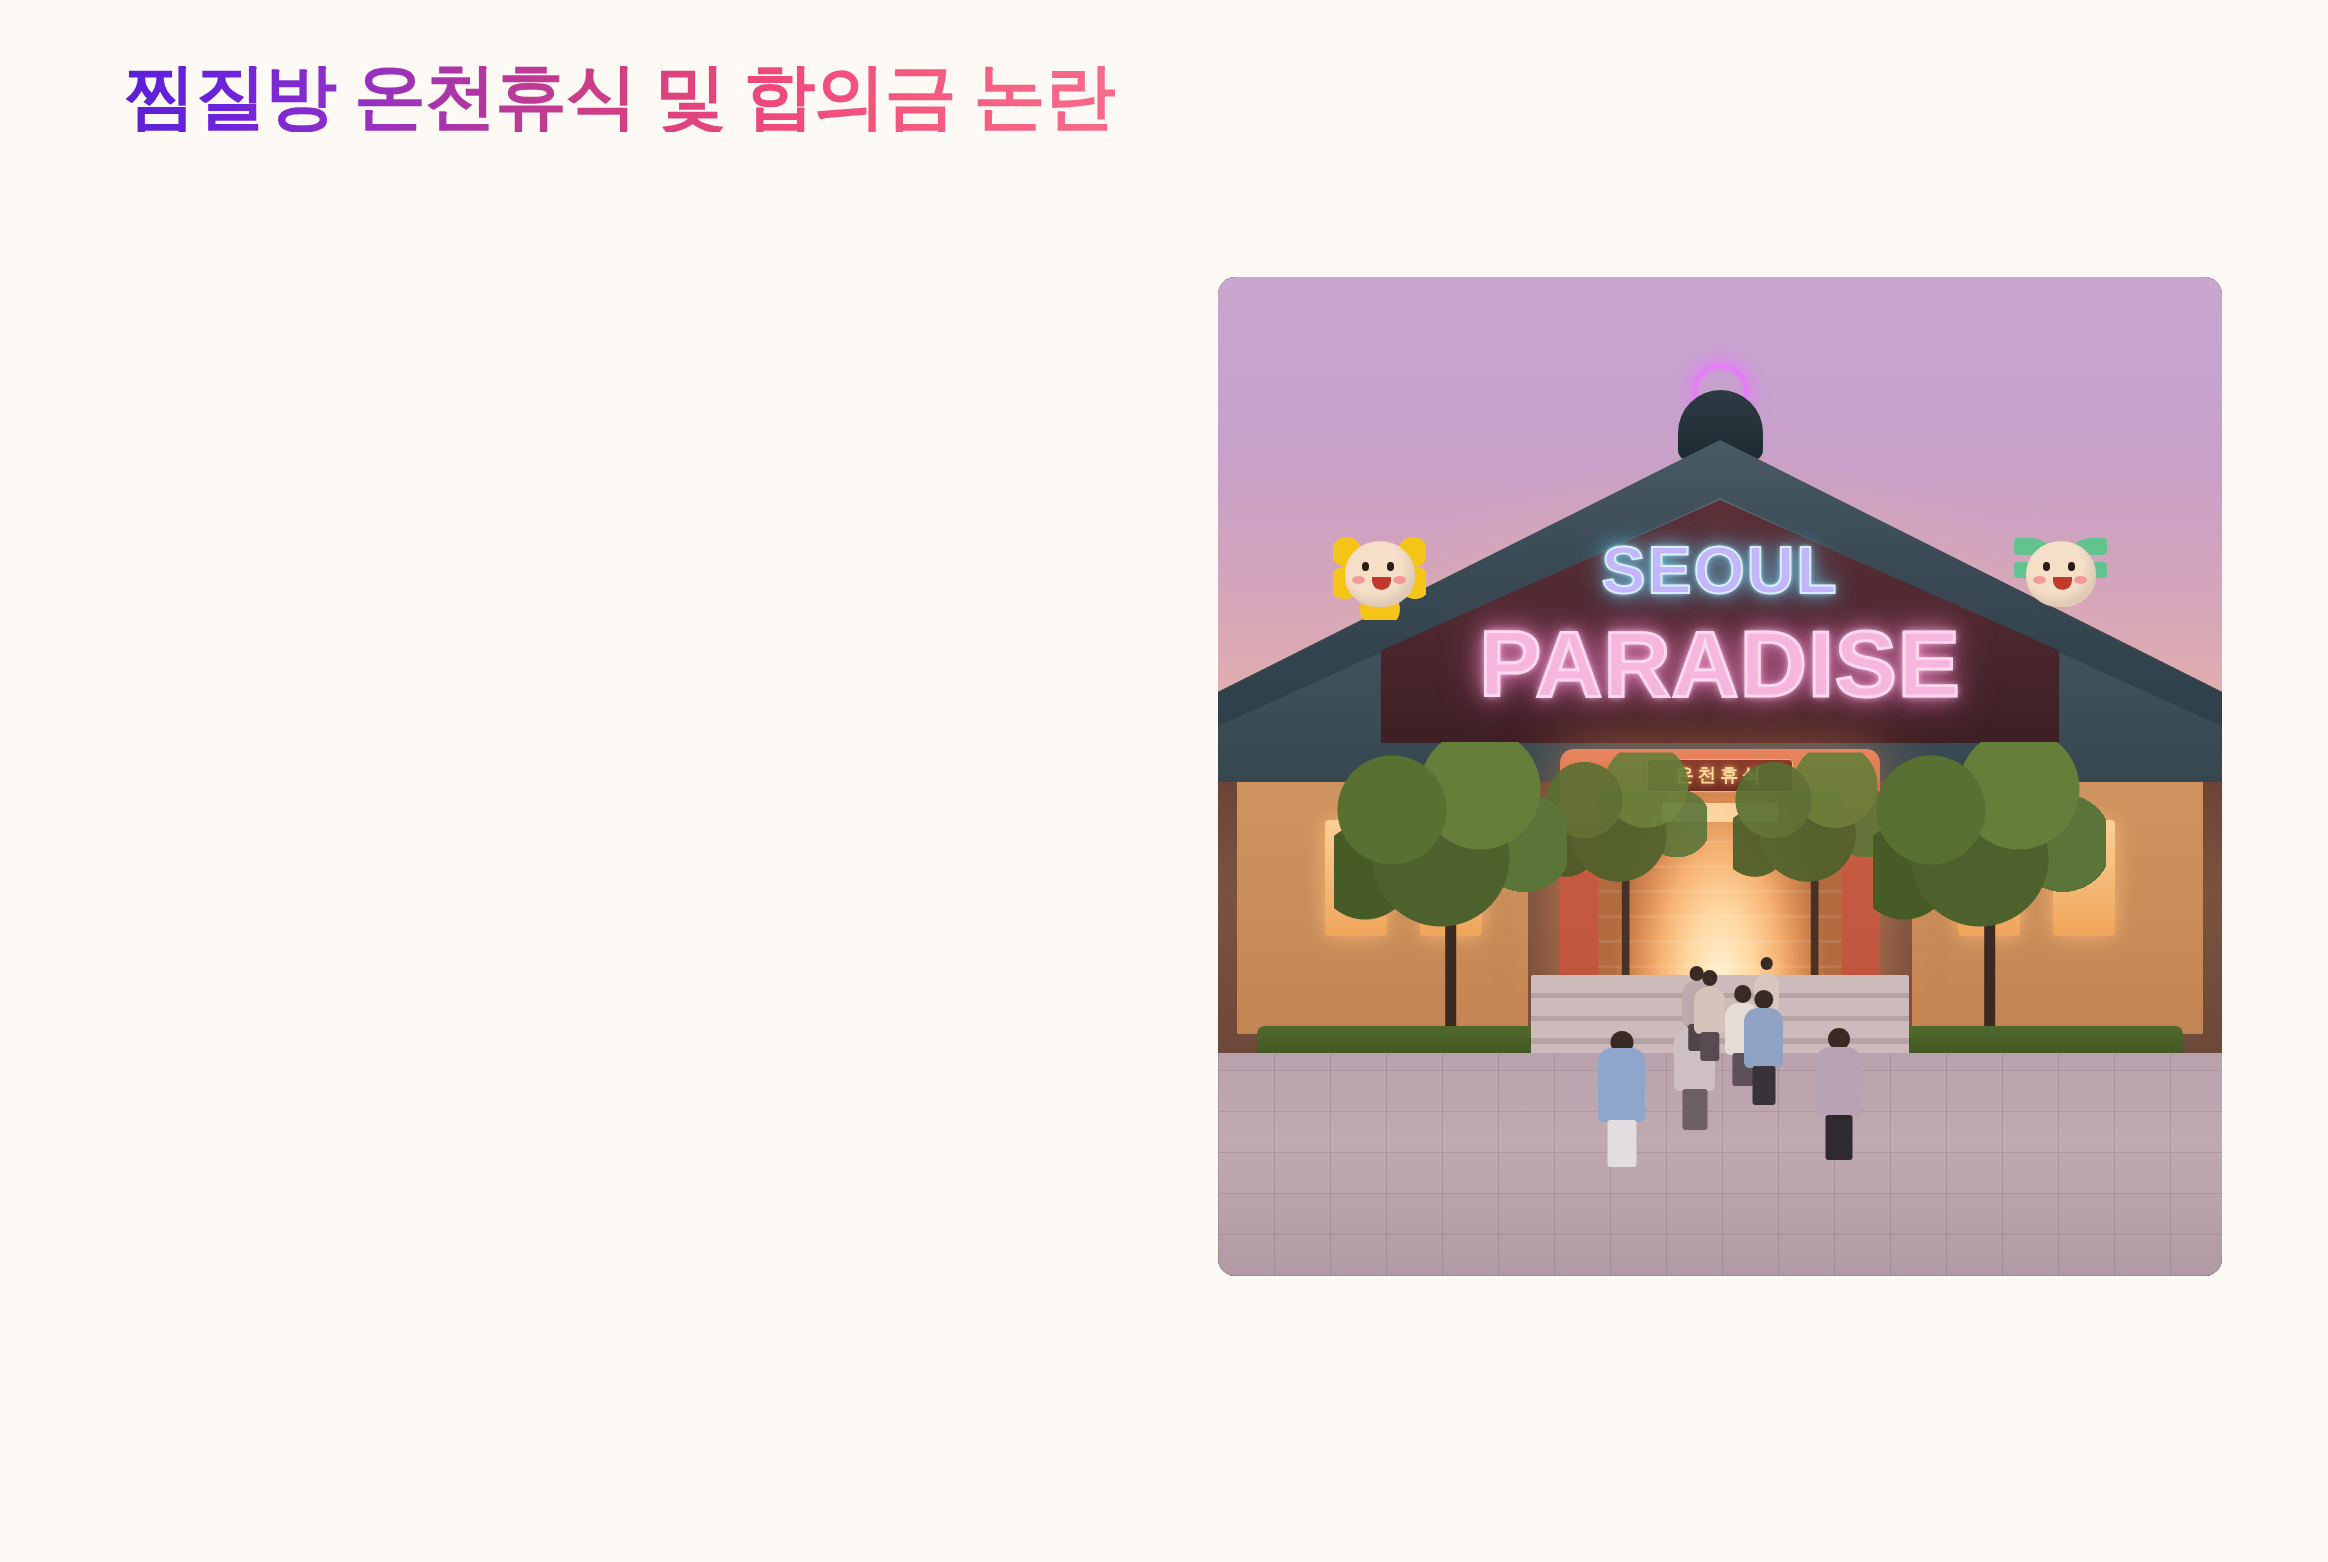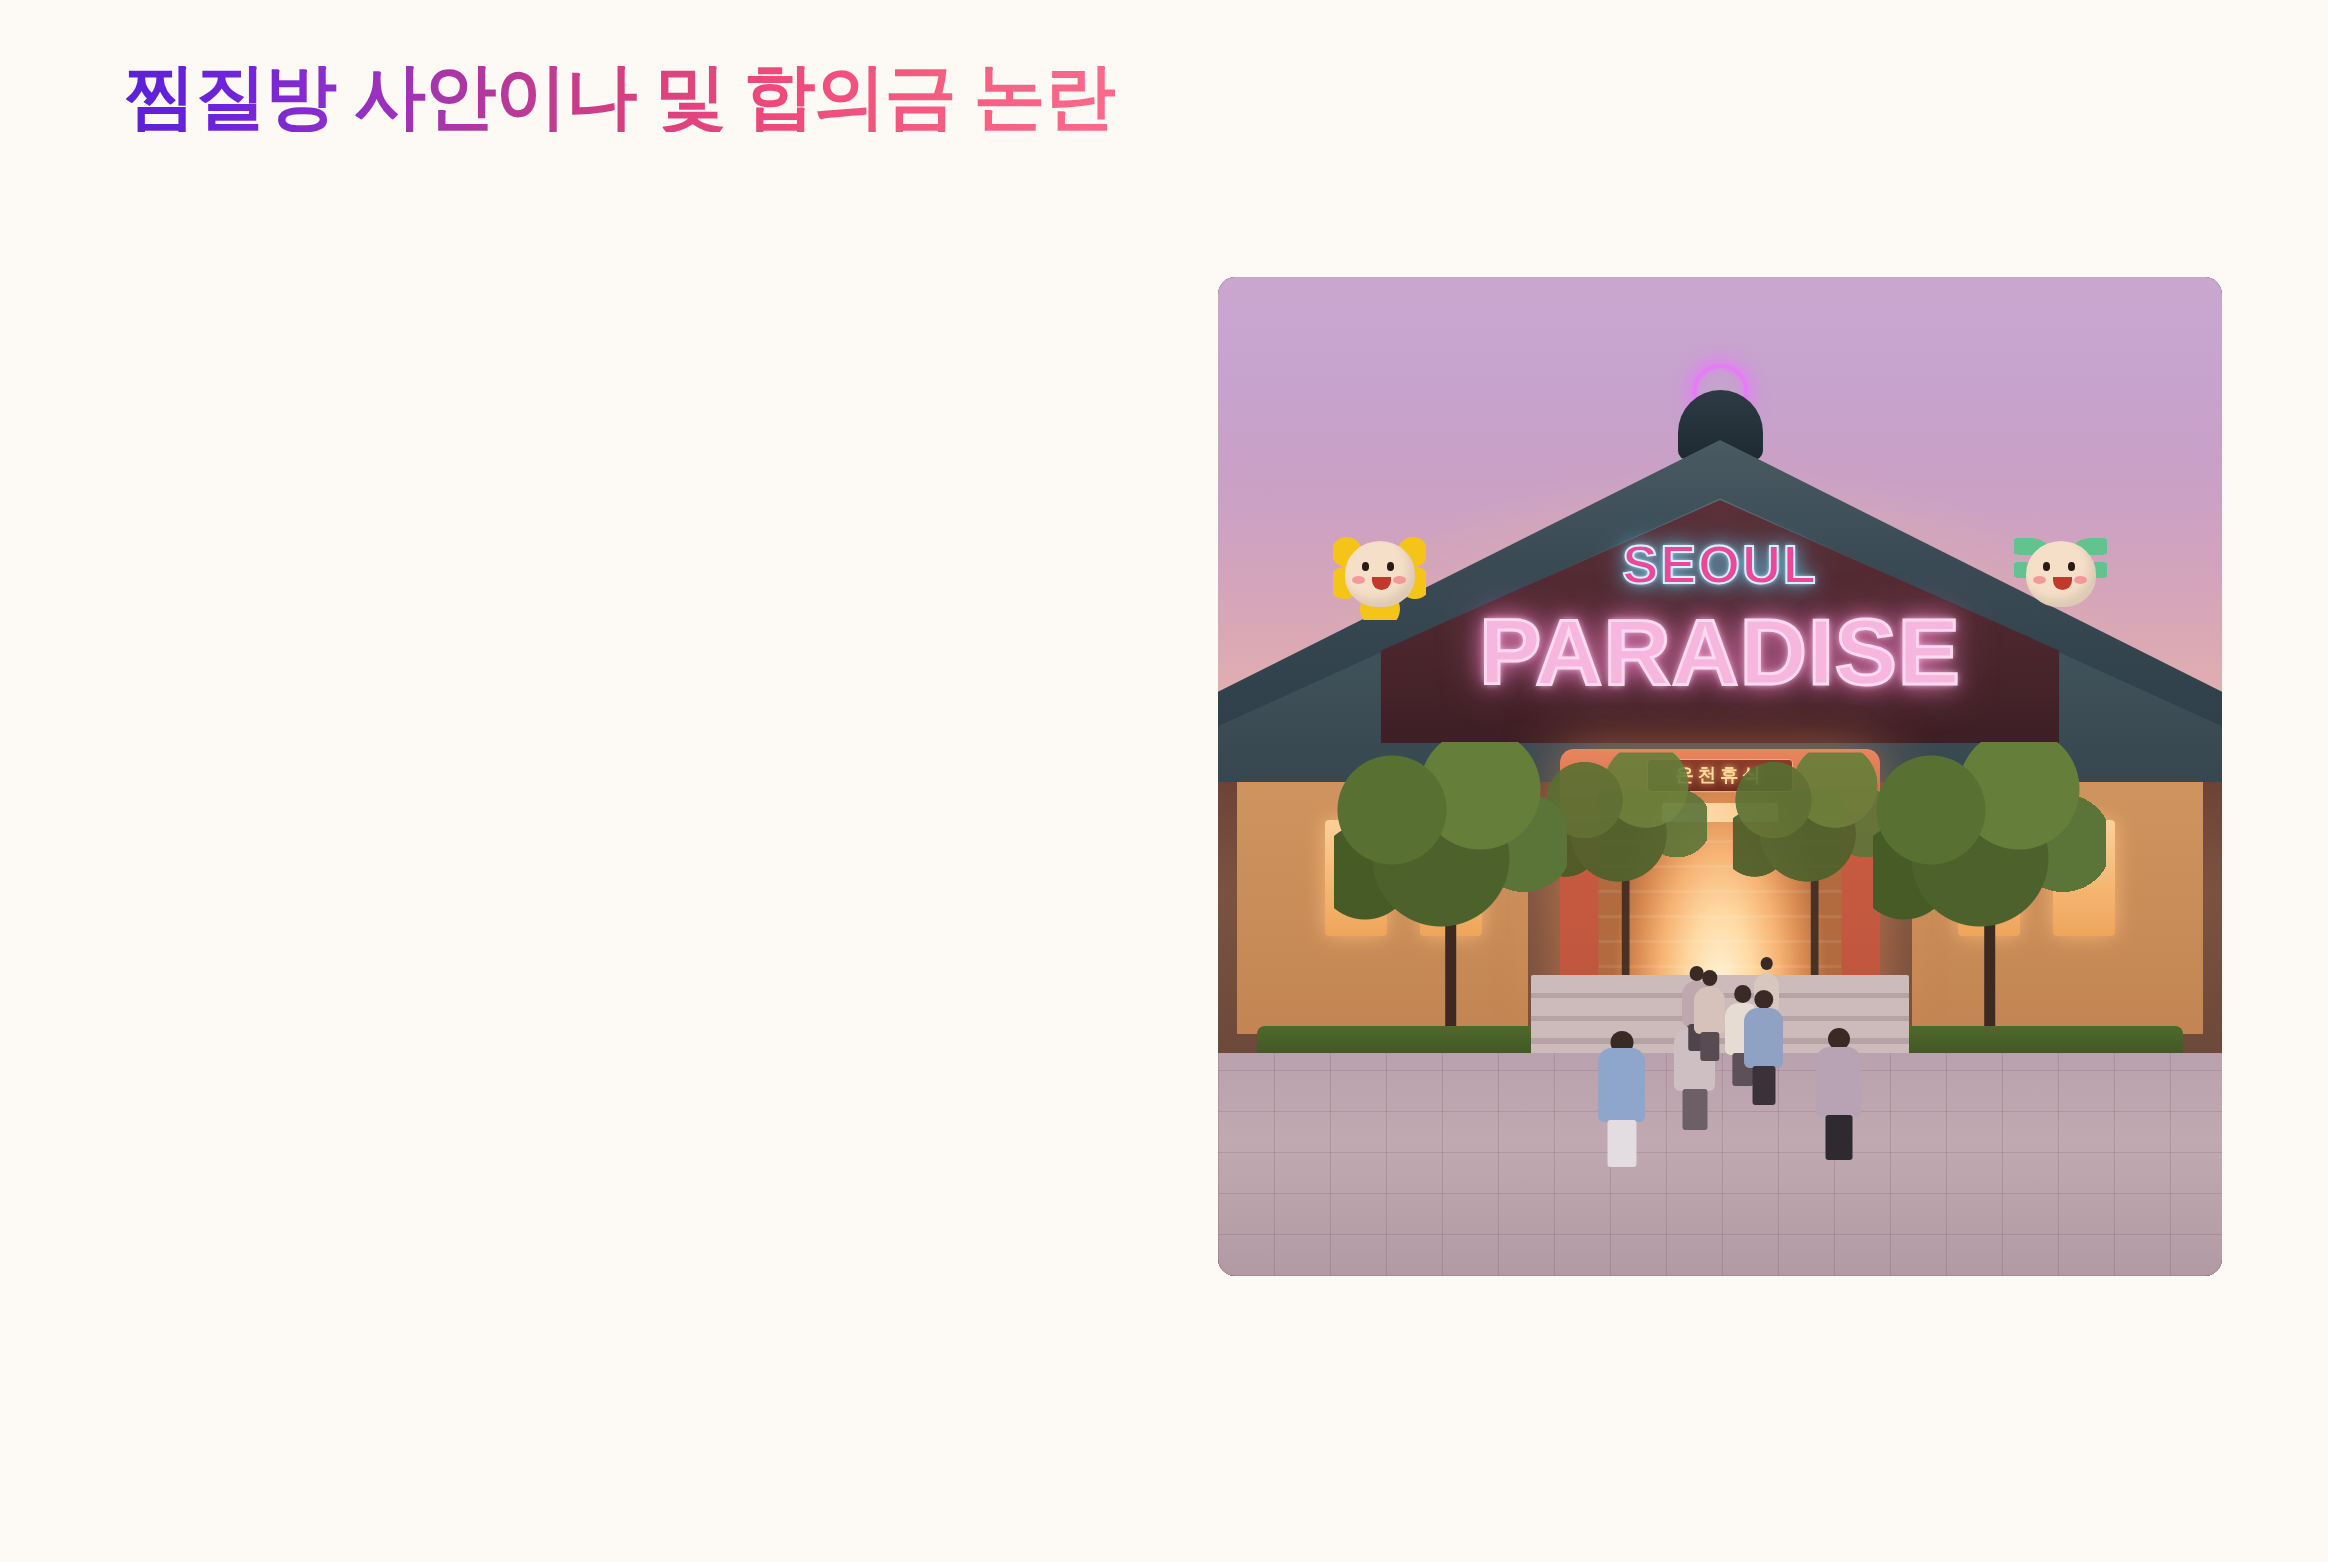--- a/index.html
+++ b/index.html
@@ -190,24 +190,24 @@
   .sign {
     position: absolute;
     left: 50%;
     top: 260px;
     width: 621px;
     transform: translateX(-50%);
     text-align: center;
     line-height: 1;
   }
   .sign .line1 {
-    font-size: 54px;
+    font-size: 66px;
     font-weight: 900;
     letter-spacing: 1.9px;
-    color: #ec4899;
+    color: #c4b5fd;
     text-shadow: 0 0 5.8px #bfeaff, 0 0 17.5px #62c3e8, 0 0 33px rgba(98,195,232,.7);
     -webkit-text-stroke: 1.9px #d6f1ff;
   }
   .sign .line2 {
     font-size: 93px;
     font-weight: 900;
     letter-spacing: 1px;
     margin-top: 15px;
     color: #f6b6dd;
     text-shadow: 0 0 7.8px #ffd7f0, 0 0 21.3px #ef7ec2, 0 0 43px rgba(239,126,194,.75);
@@ -494,21 +494,21 @@
     color: #2E2E2E;
     letter-spacing: -0.6px;
     word-break: keep-all;
   }
 </style>
 </head>
 <body>
 
 <div class="slide">
 
-  <h1 class="title">찜질방 사안이나 및 합의금 논란</h1>
+  <h1 class="title">찜질방 온천휴식 및 합의금 논란</h1>
 
 
   <figure class="right-col">
 
     <div class="photo-frame">
       <div class="sky"></div>
       <div class="sun-glow"></div>
 
       <div class="roof">
         <div class="neonCirc"></div>

